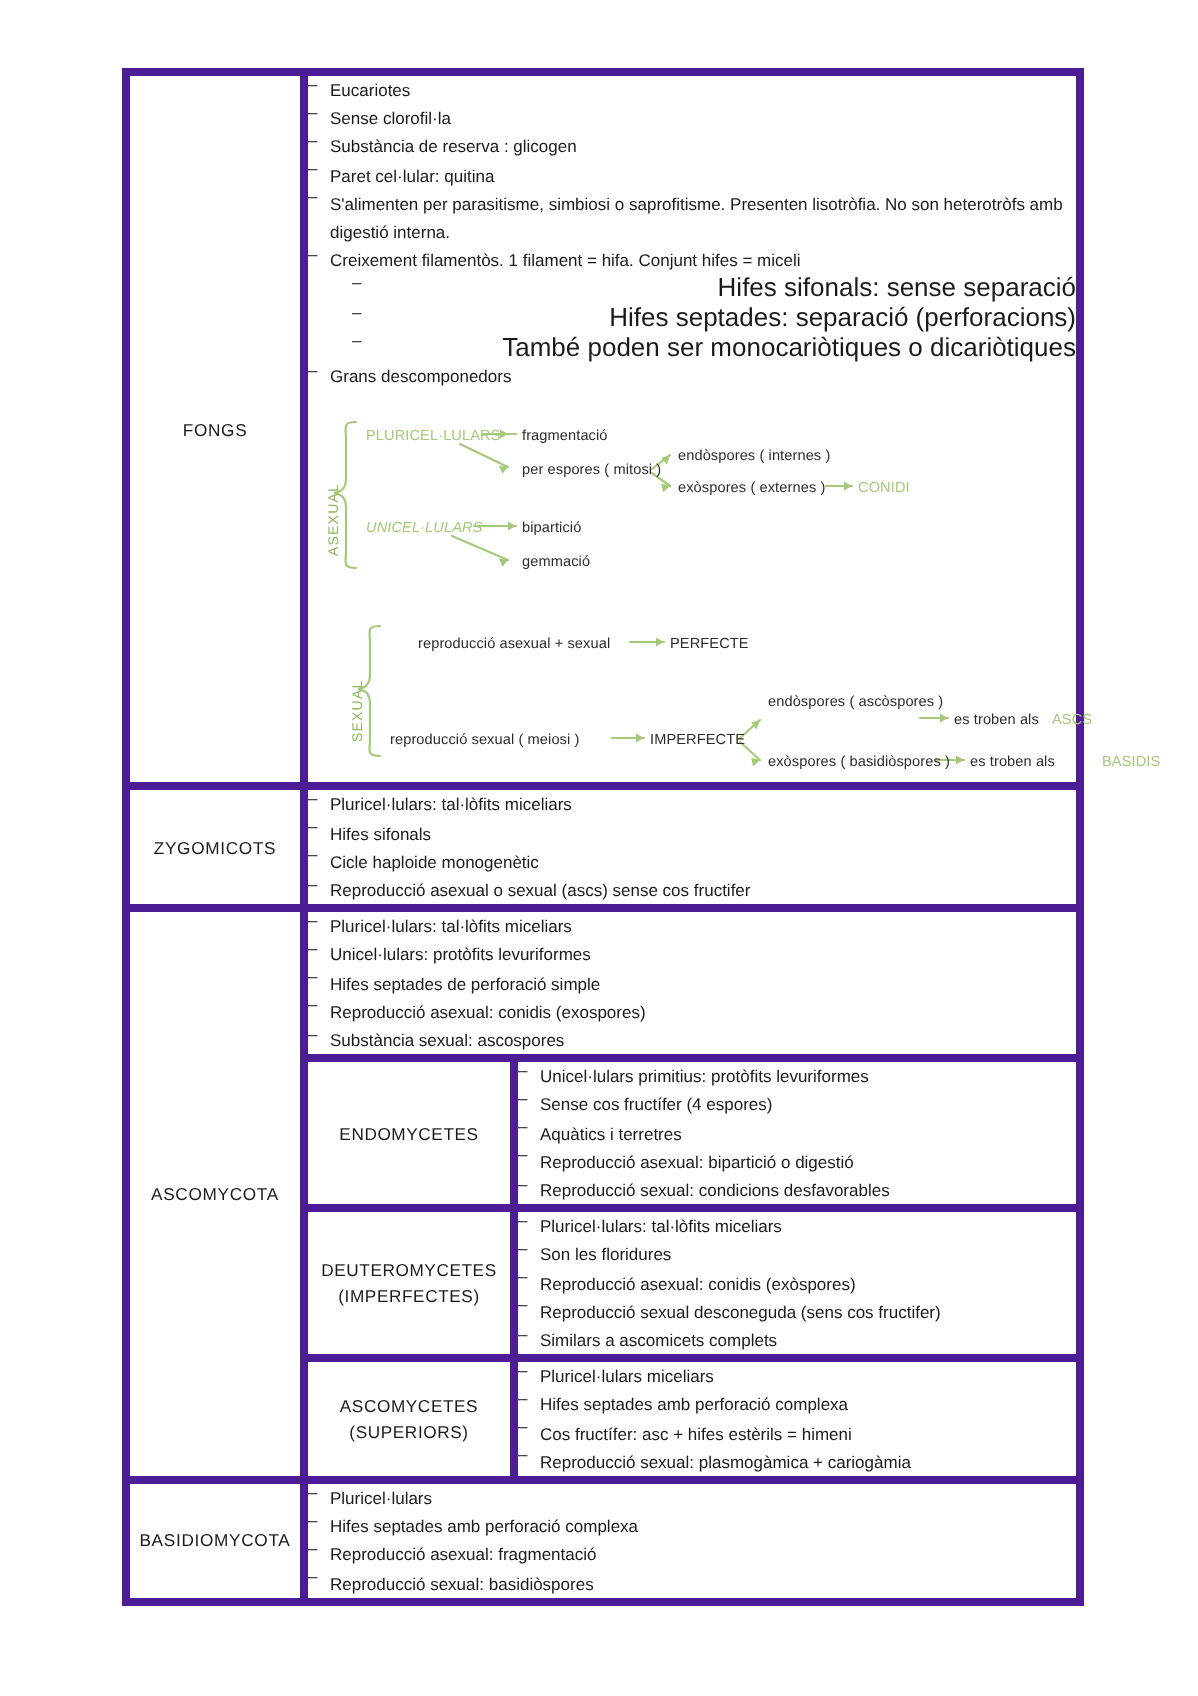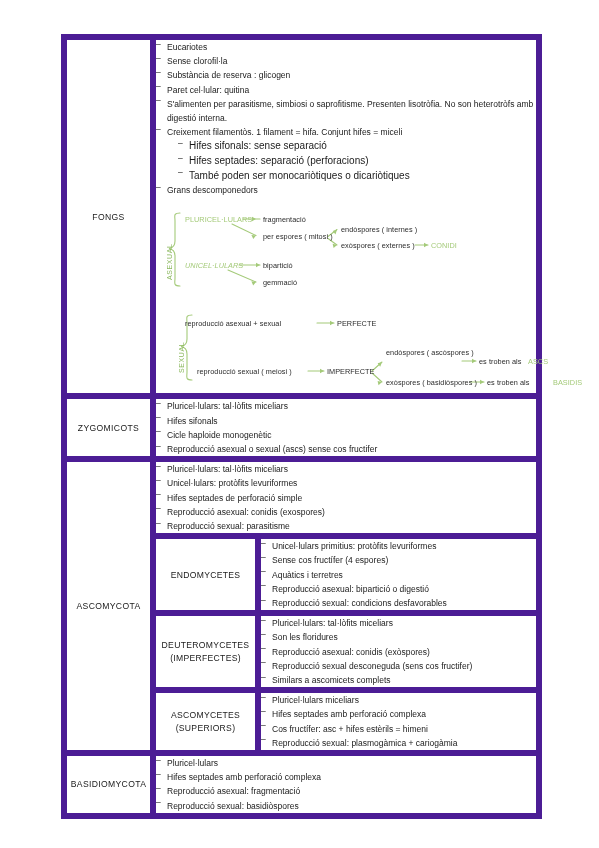--- a/index.html
+++ b/index.html
@@ -22,21 +22,21 @@
   }
   table.main {
     position: absolute;
     left: 61px;
     top: 34px;
     width: 481px;
     border-collapse: collapse;
     table-layout: fixed;
   }
   table.main td {
-    border: 6px solid #4c1d95;
+    border: 4px solid #4c1d95;
     vertical-align: middle;
     padding: 0;
   }
   .cat-cell {
     width: 89px;
     text-align: center;
     font-size: 8.6px;
     letter-spacing: 0.35px;
     color: #1a1a1a;
     padding: 4px 2px;
@@ -71,22 +71,23 @@
     position: absolute;
     left: 0;
     top: -3.5px;
     font-size: 8.5px;
     color: #2a2a2a;
   }
   ul.dashlist ul.dashlist {
     margin-left: 11px;
   }
   ul.dashlist ul.dashlist > li {
-    font-size: 10px;
+    font-size: 13px;
     line-height: 14.6px;
+    text-align: right;
   }
   .diagram-wrap {
     position: relative;
     width: 100%;
     height: 185px;
     margin-top: 11px;
   }
   .dgm {
     position: absolute;
     font-size: 7.3px;
@@ -198,21 +199,21 @@
             <span class="dgm" style="left:107px; top:7px;">fragmentació</span>
             <span class="dgm" style="left:107px; top:24px;">per espores ( mitosi )</span>
             <span class="dgm" style="left:185px; top:17px;">endòspores ( internes )</span>
             <span class="dgm" style="left:185px; top:33px;">exòspores ( externes )</span>
             <span class="dgm green" style="left:275px; top:33px;">CONIDI</span>
             <span class="dgm green" style="left:29px; top:53px;font-style:italic;">UNICEL·LULARS</span>
             <span class="dgm" style="left:107px; top:53px;">bipartició</span>
             <span class="dgm" style="left:107px; top:70px;">gemmació</span>
 
             <span class="vlabel" style="left:22px; top:165px;">SEXUAL</span>
-            <span class="dgm" style="left:29px; top:111px;">reproducció asexual + sexual</span>
+            <span class="dgm" style="left:55px; top:111px;">reproducció asexual + sexual</span>
             <span class="dgm" style="left:181px; top:111px;">PERFECTE</span>
             <span class="dgm" style="left:41px; top:159px;">reproducció sexual ( meiosi )</span>
             <span class="dgm" style="left:171px; top:159px;">IMPERFECTE</span>
             <span class="dgm" style="left:230px; top:140px;">endòspores ( ascòspores )</span>
             <span class="dgm" style="left:323px; top:149px;">es troben als</span>
             <span class="dgm green" style="left:372px; top:149px;">ASCS</span>
             <span class="dgm" style="left:230px; top:170px;">exòspores ( basidiòspores )</span>
             <span class="dgm" style="left:331px; top:170px;">es troben als</span>
             <span class="dgm green" style="left:380px; top:170px;margin-left:17px;">BASIDIS</span>
           </div>
@@ -232,21 +233,21 @@
       </tr>
 
       <tr>
         <td class="cat-cell" rowspan="4">ASCOMYCOTA</td>
         <td class="content-cell" colspan="2">
           <ul class="dashlist">
             <li><span>Pluricel·lulars: tal·lòfits miceliars</span></li>
             <li><span>Unicel·lulars: protòfits levuriformes</span></li>
             <li><span>Hifes septades de perforació simple</span></li>
             <li><span>Reproducció asexual: conidis (exospores)</span></li>
-            <li><span>Reproducció sexual: parasitisme</span></li>
+            <li><span>Substància sexual: ascospores</span></li>
           </ul>
         </td>
       </tr>
 
       <tr>
         <td class="sub-cell">ENDOMYCETES</td>
         <td class="content-cell">
           <ul class="dashlist">
             <li><span>Unicel·lulars primitius: protòfits levuriformes</span></li>
             <li><span>Sense cos fructífer (4 espores)</span></li>

